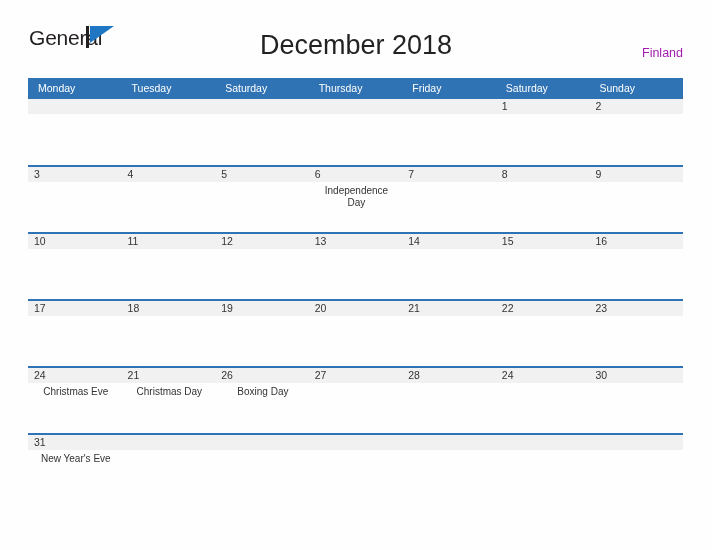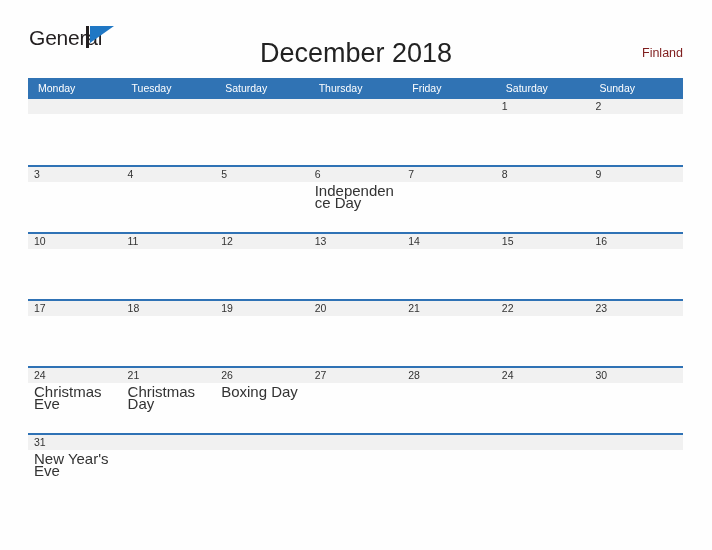--- a/index.html
+++ b/index.html
@@ -70,30 +70,30 @@
 
   .title {
     position: absolute;
     left: 0;
     right: 0;
     top: 30px;
     text-align: center;
     font-size: 27px;
     color: #222222;
     font-weight: normal;
-    margin: 8px;
+    margin: 0;
     letter-spacing: 0px;
   }
 
   .country {
     position: absolute;
     right: 29px;
     top: 46px;
     font-size: 12.5px;
-    color: #7f1d1d;
+    color: #a21caf;
   }
 
   
   .calendar {
     position: absolute;
     left: 28px;
     top: 78px;
     width: 655px;
     border-collapse: collapse;
     table-layout: fixed;
@@ -144,25 +144,26 @@
     padding-left: 6px;
     box-sizing: border-box;
     white-space: nowrap;
     overflow: hidden;
   }
   .daynum-band.empty {
     color: transparent;
   }
 
   .event {
-    font-size: 15px;
+    font-size: 10px;
     color: #333333;
     padding: 3px 4px 0 6px;
     line-height: 12px;
     word-wrap: break-word;
+    text-align: center;
   }
 </style>
 </head>
 <body>
 
 <div class="page">
 
   <div class="header">
 
     <div class="logo">

